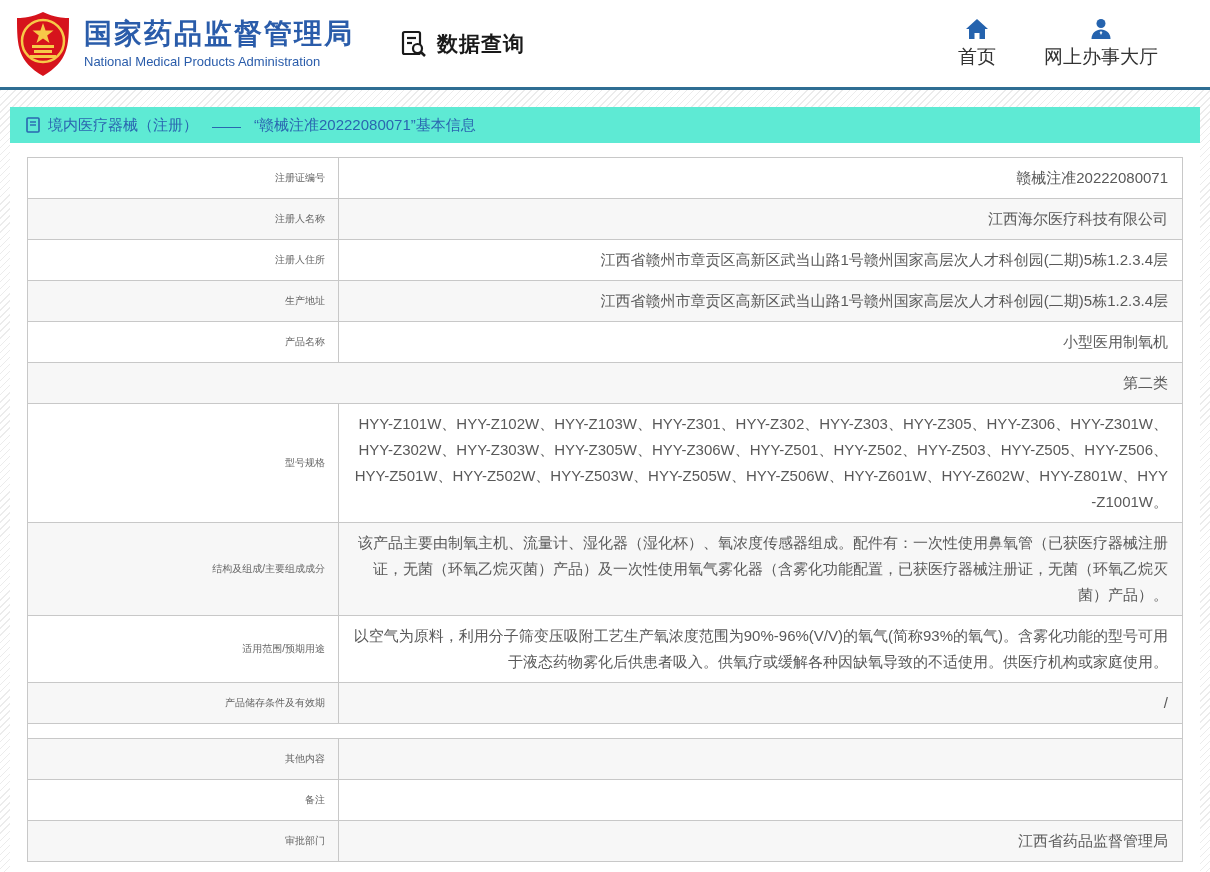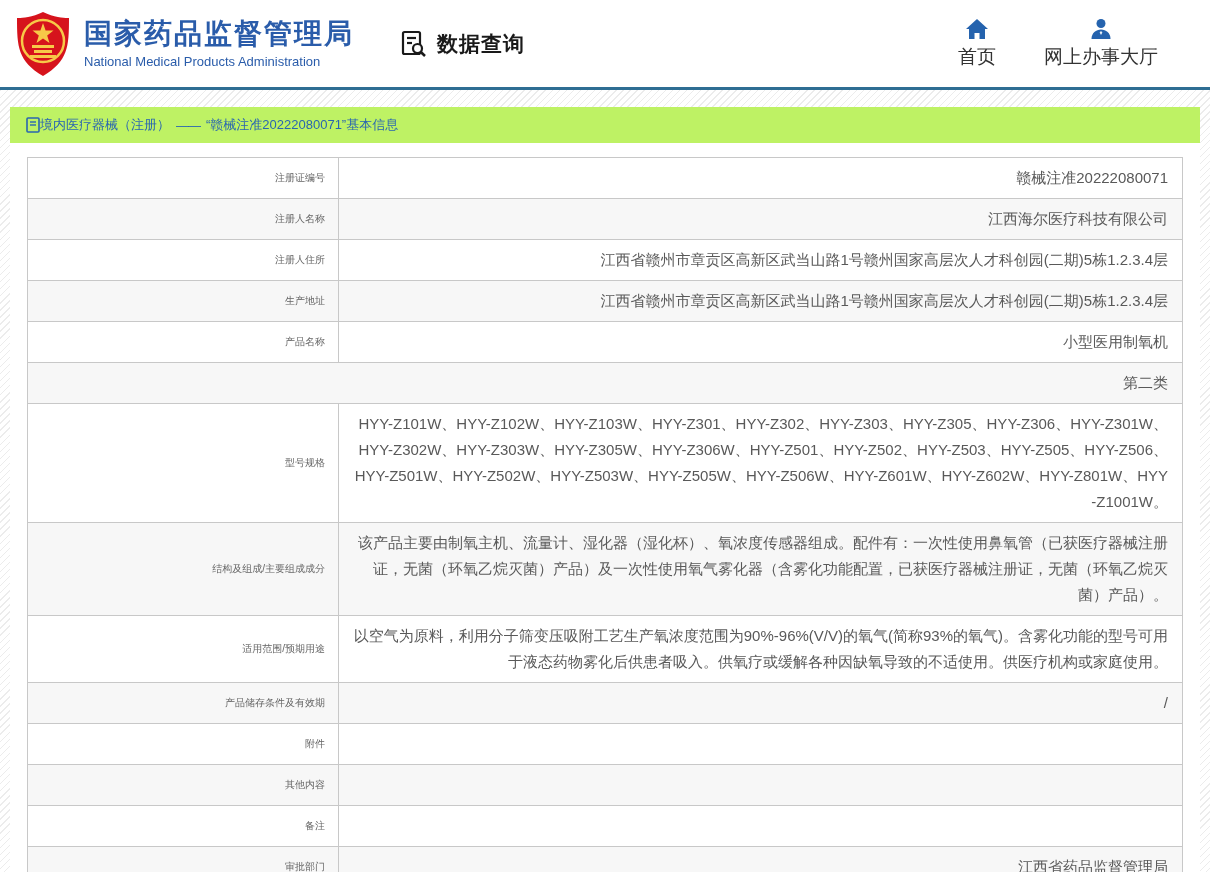--- a/index.html
+++ b/index.html
@@ -27,22 +27,22 @@
   .header-nav { margin-left:auto; display:flex; gap:48px; }
   .nav-item { display:flex; flex-direction:column; align-items:center; gap:4px; cursor:pointer; }
   .nav-item .txt { font-size:19px; color:#333; }
 
   
   .card {
     width:1190px; margin:17px auto 0 auto; background:#fff;
     min-height:764px; padding-bottom:12px;
   }
   .breadcrumb {
-    height:36px; background:#bef264; display:flex; align-items:center;
-    padding:0 16px; color:#2a66b0; font-size:13px; 
+    height:36px; background:#5eead4; display:flex; align-items:center;
+    padding:0 16px; color:#2a66b0; font-size:15px; gap:8px;
   }
   .breadcrumb .dash { letter-spacing:-1px; margin:0 6px; }
 
   
   .info-table {
     margin:14px 17px 0 17px;
     border:1px solid #c8c8c8; border-bottom:none;
   }
   .row {
     display:flex; border-bottom:1px solid #c8c8c8; background:#fff;
@@ -154,21 +154,20 @@
       </div>
     <div class="row">
         <div class="cell-label">适用范围/预期用途</div>
         <div class="cell-value">以空气为原料，利用分子筛变压吸附工艺生产氧浓度范围为90%-96%(V/V)的氧气(简称93%的氧气)。含雾化功能的型号可用于液态药物雾化后供患者吸入。供氧疗或缓解各种因缺氧导致的不适使用。供医疗机构或家庭使用。</div>
       </div>
     <div class="row">
         <div class="cell-label">产品储存条件及有效期</div>
         <div class="cell-value">/</div>
       </div>
     <div class="row">
-        <div class="cell-label">附件</div>
         <div class="cell-value"></div>
       </div>
     <div class="row">
         <div class="cell-label">其他内容</div>
         <div class="cell-value"></div>
       </div>
     <div class="row">
         <div class="cell-label">备注</div>
         <div class="cell-value"></div>
       </div>

